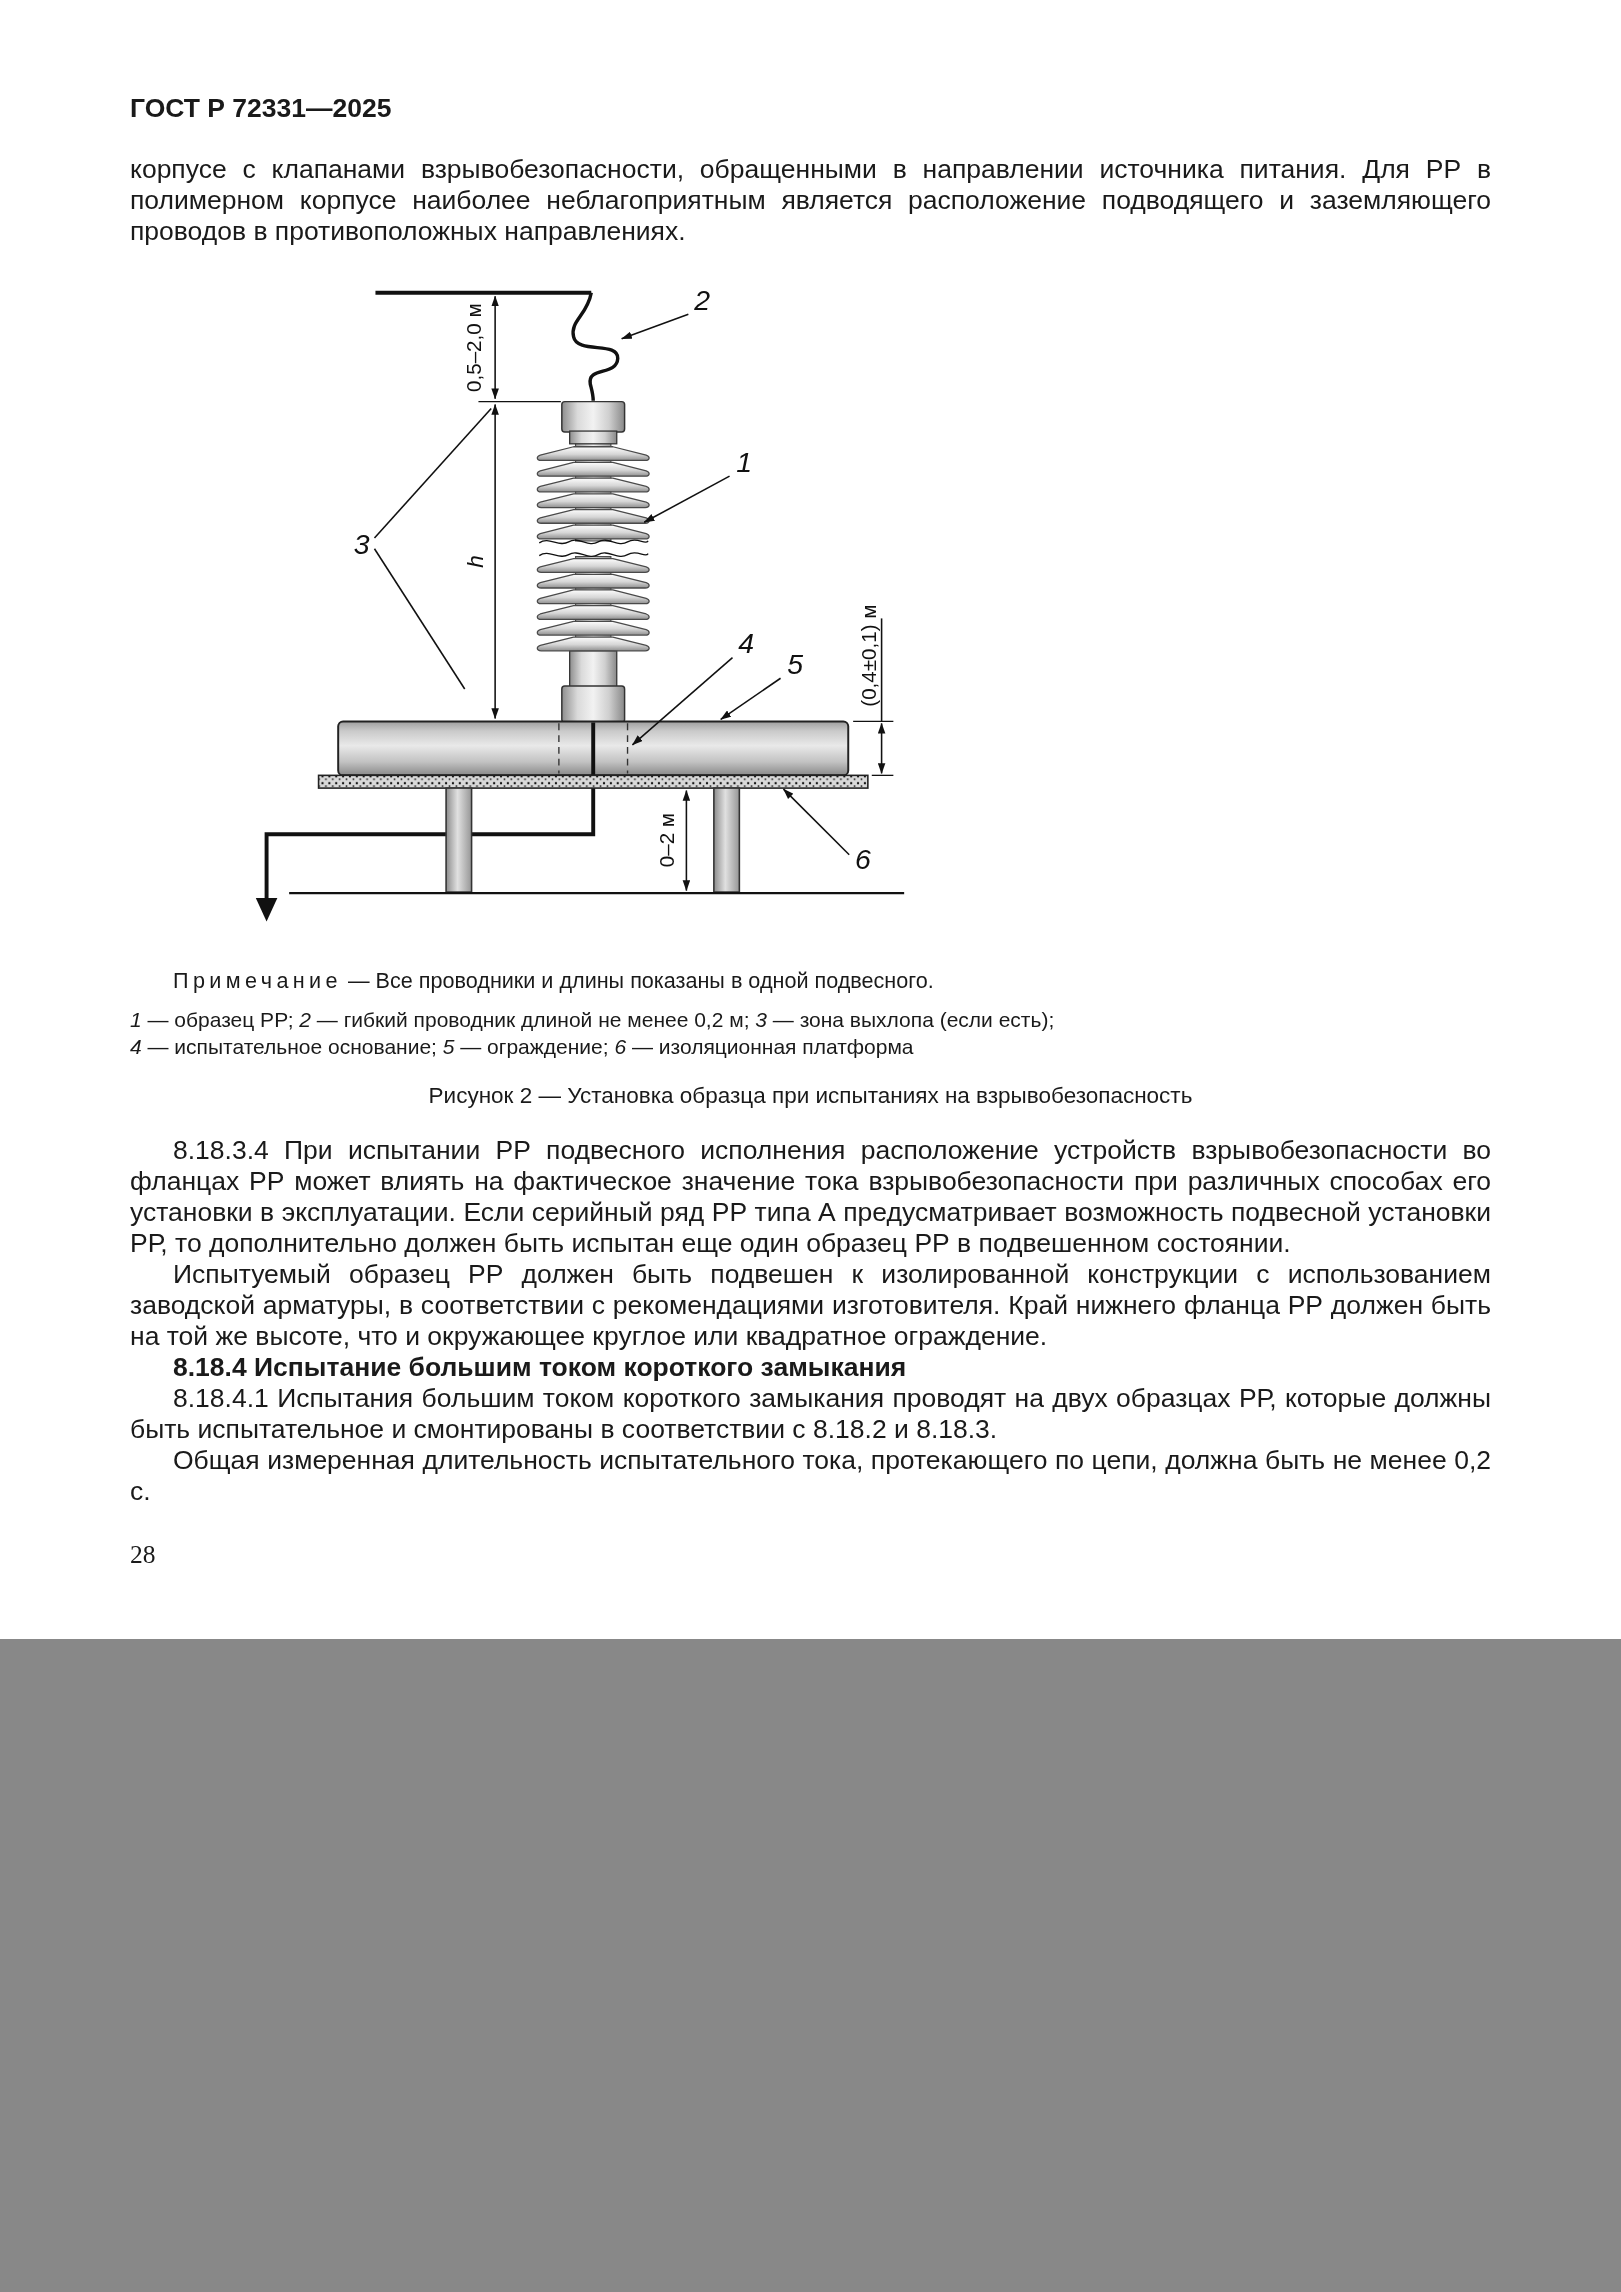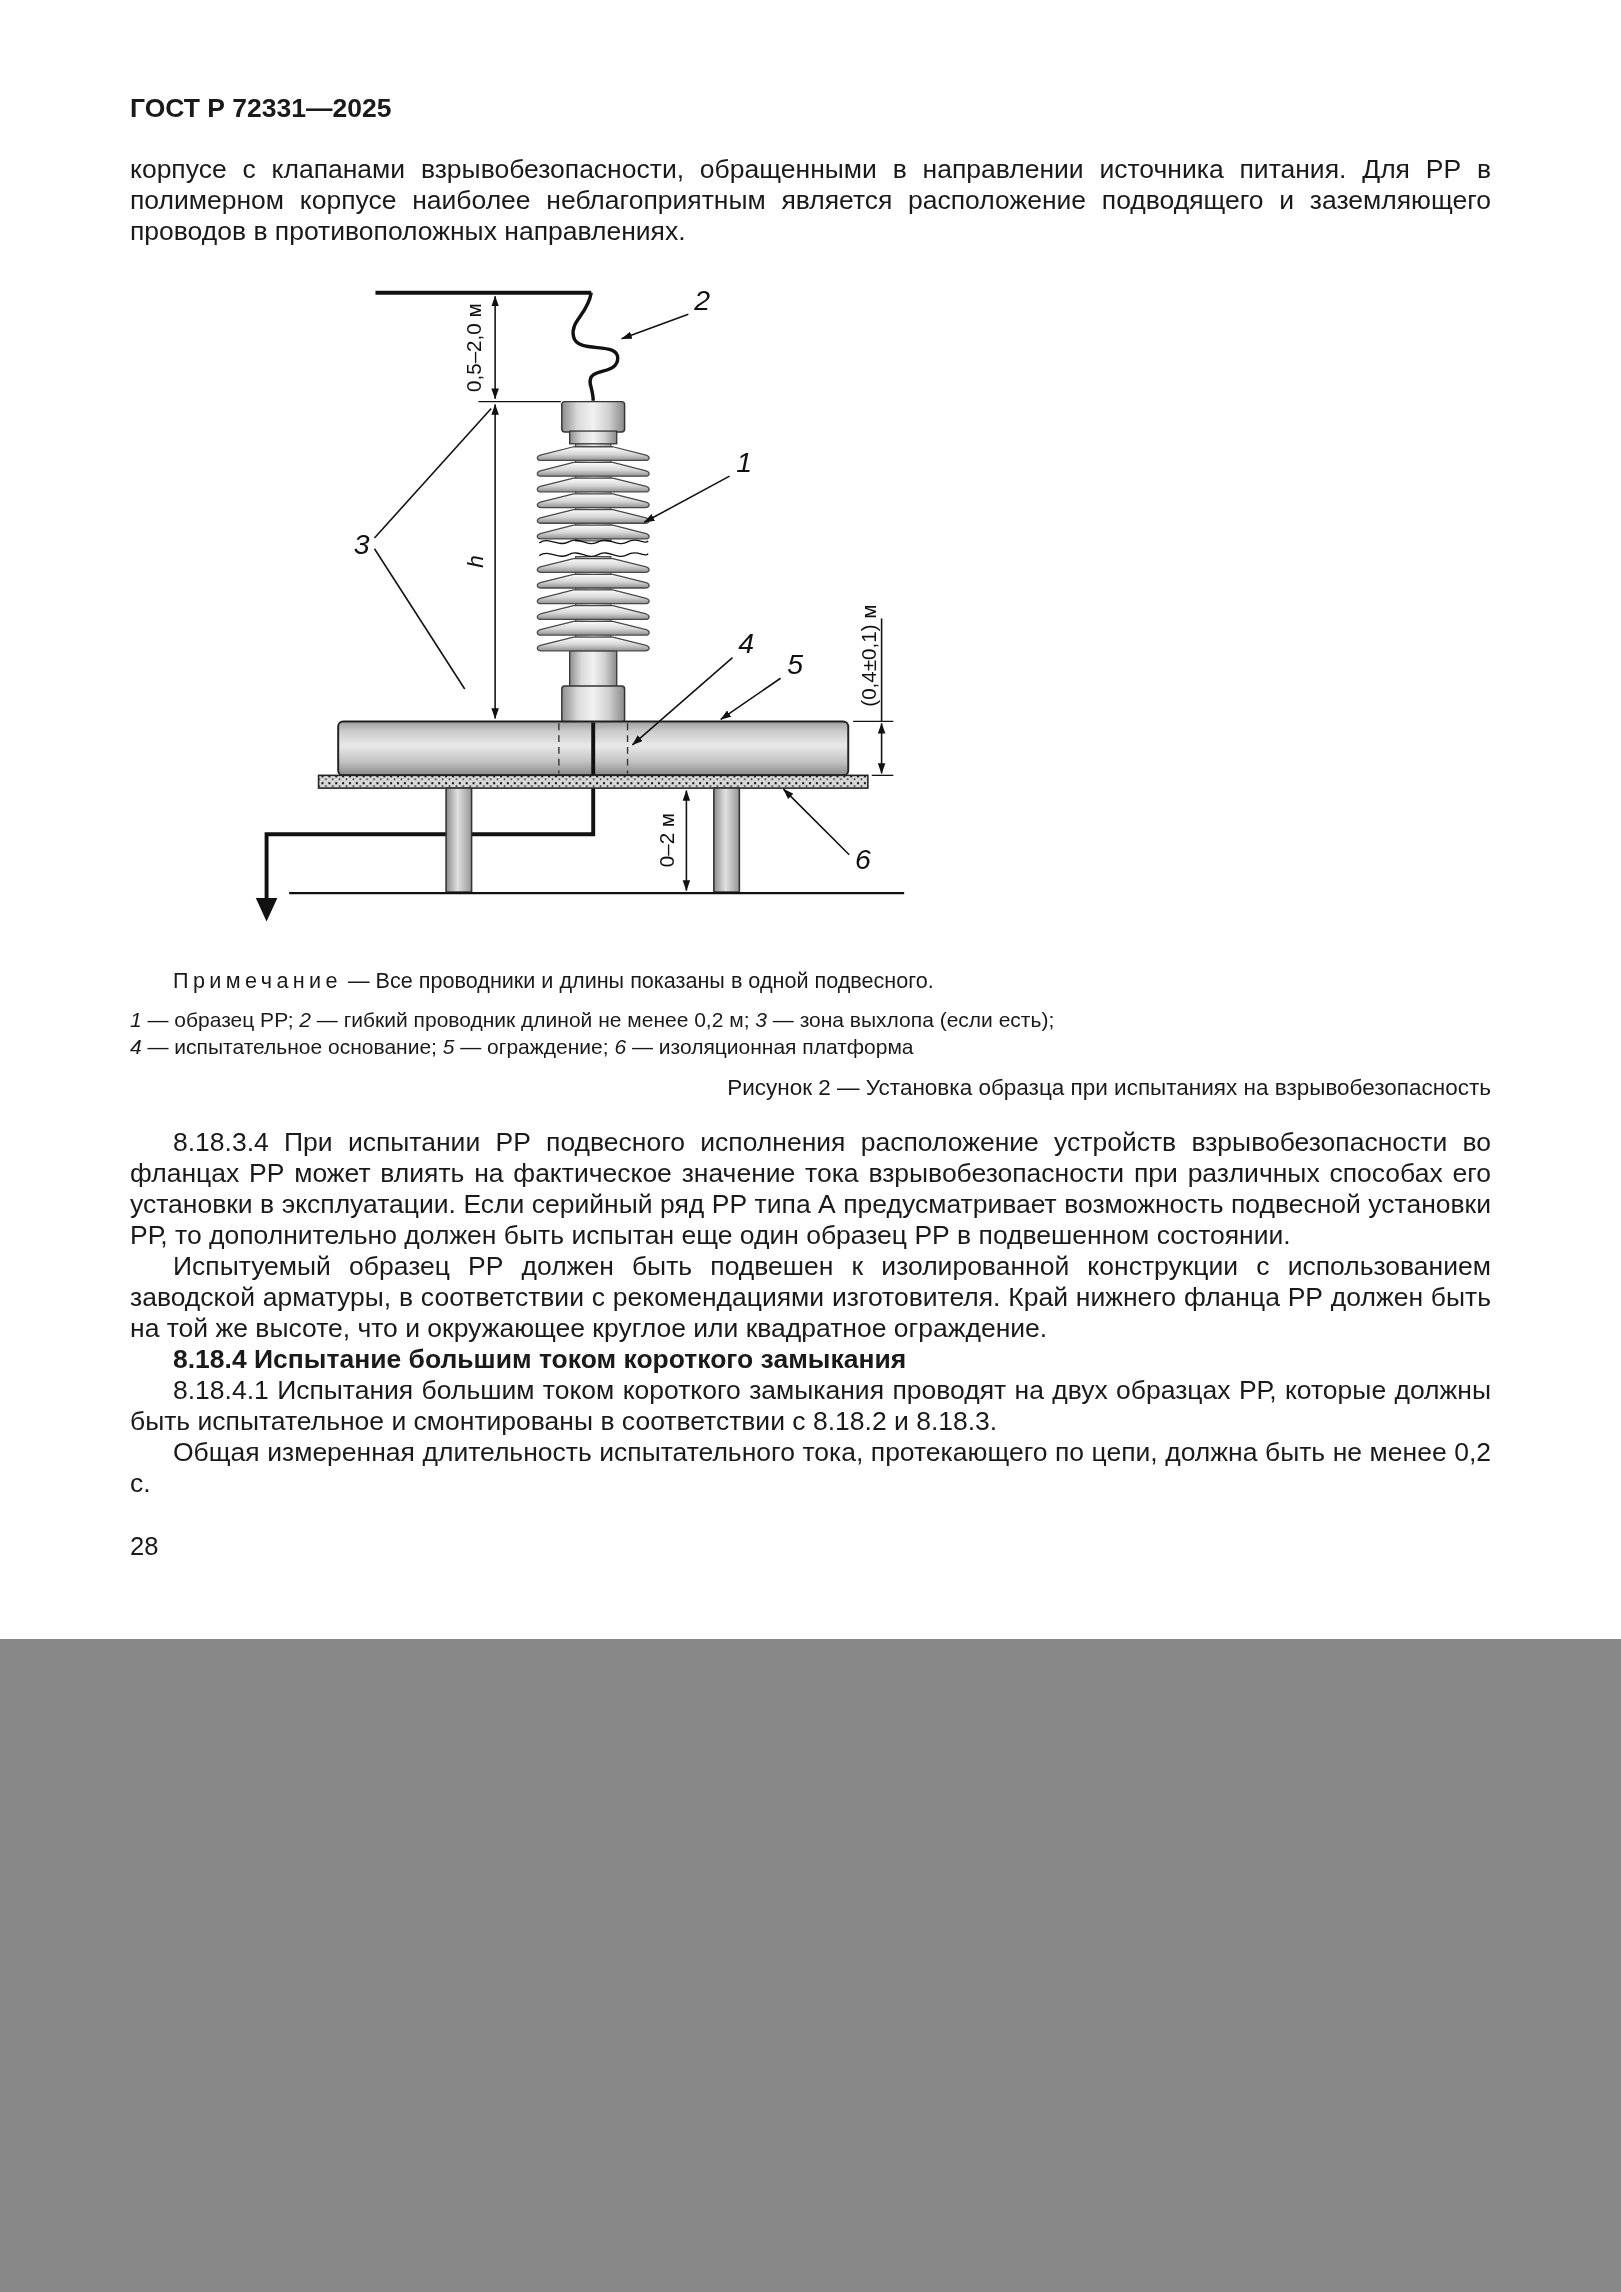--- a/index.html
+++ b/index.html
@@ -13,23 +13,23 @@
   p { margin:0; }
   .body-text { font-size:26.5px; line-height:31px; text-align:justify; }
   .indent { text-indent:43px; }
   .bold { font-weight:bold; }
   .figure-area { position:relative; height:668px; margin-top:33px; }
   svg.fig { position:absolute; left:115px; top:0; }
   .note { font-size:21.6px; line-height:26.5px; margin-top:19.6px; text-indent:43px; }
   .note-label { letter-spacing:4.4px; }
   .legend { font-size:21px; line-height:27.4px; margin-top:11.8px; }
   .legend .it { font-style:italic; }
-  .fig-caption { font-size:22.5px; line-height:26.5px; text-align:right; margin-top:14px; }
+  .fig-caption { font-size:22.5px; line-height:26.5px; text-align:center; margin-top:22px; }
   .section-first { margin-top:25.5px; }
-  .page-number { font-size:25.5px; margin-top:33px; }
+  .page-number { font-size:25.5px; margin-top:33px;font-family:Liberation Serif, serif; }
 
   
   .thick { stroke:#111; stroke-width:4; fill:none; }
   .wire  { stroke:#111; stroke-width:3.5; fill:none; }
   .thin  { stroke:#111; stroke-width:1.3; fill:none; }
   .dimline { stroke:#111; stroke-width:1.6; fill:none; }
   .leader  { stroke:#111; stroke-width:1.6; fill:none; }
   .dashed { stroke:#333; stroke-width:1.4; fill:none; stroke-dasharray:7 5; }
   .groundline { stroke:#111; stroke-width:2.2; fill:none; }
   text.dim { font-family:"Liberation Sans",sans-serif; font-size:21px; fill:#111; }

